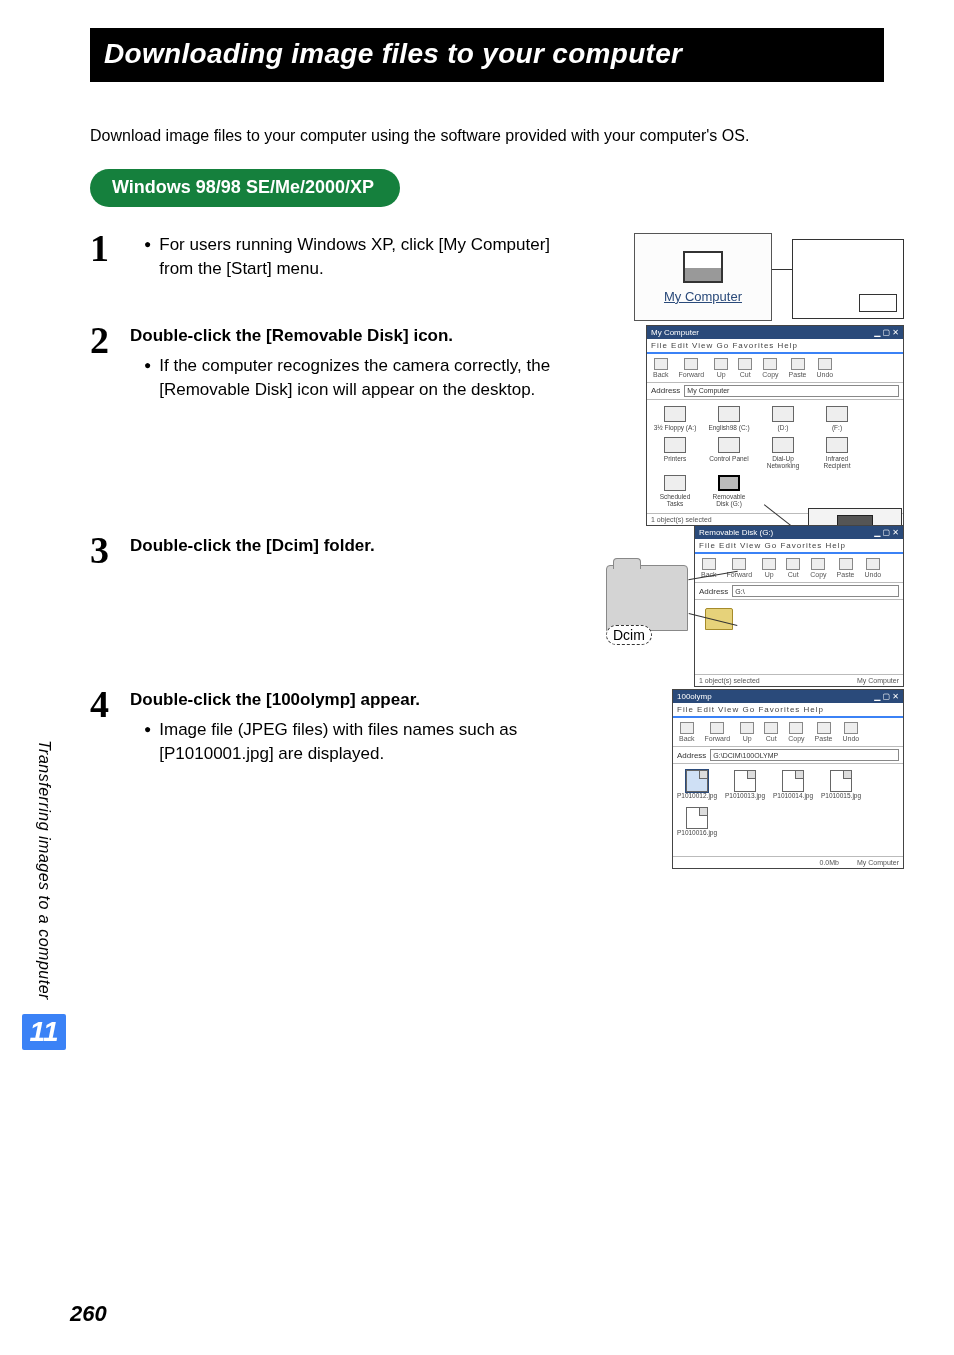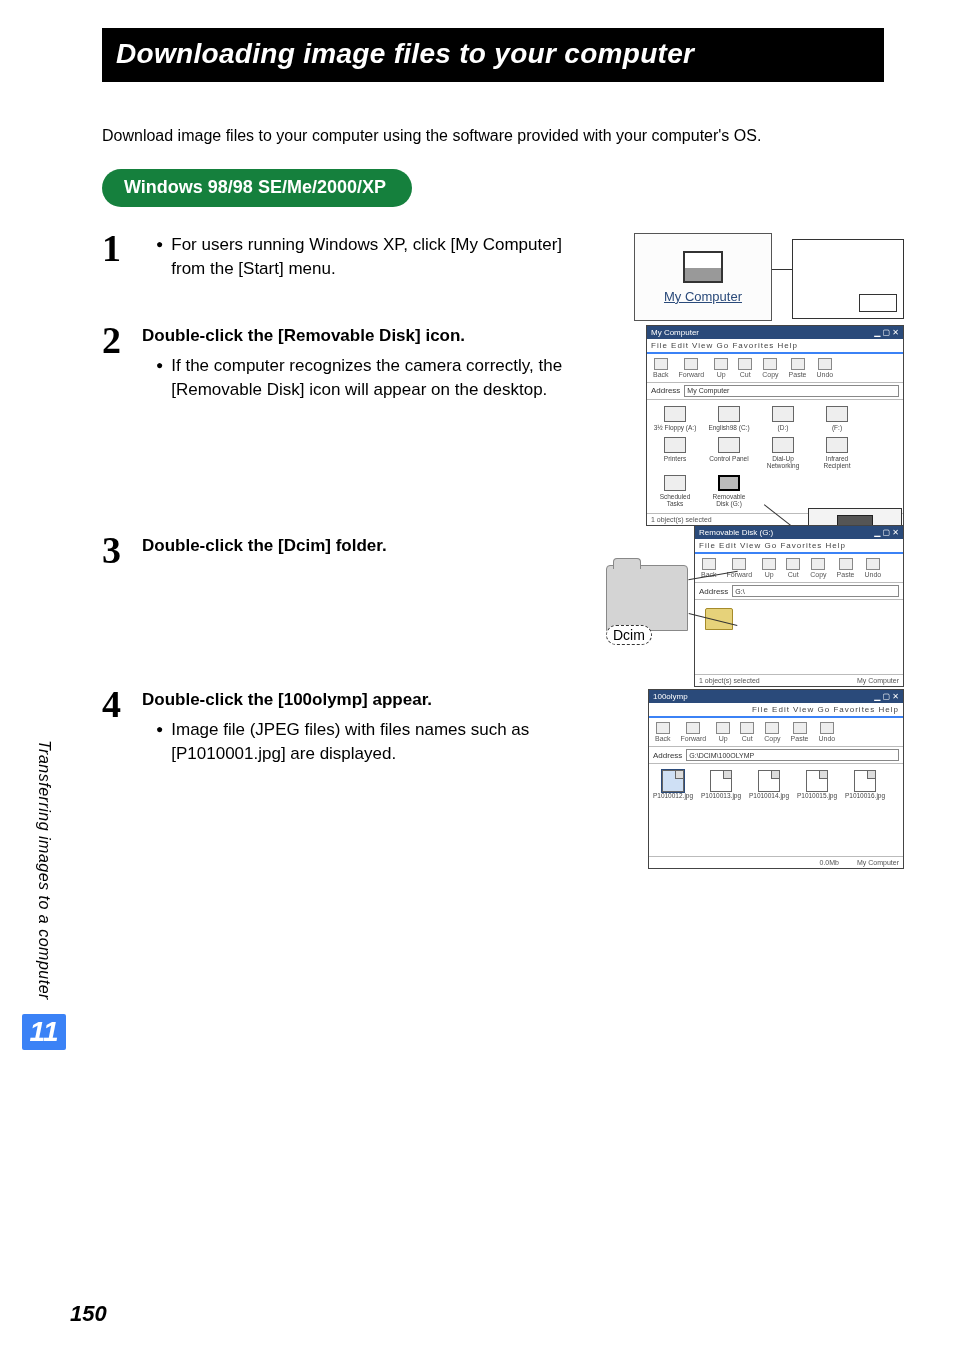--- a/index.html
+++ b/index.html
@@ -7,21 +7,20 @@
       width: 954px;
       height: 1355px;
       background: #ffffff;
       font-family: Arial, Helvetica, sans-serif;
       position: relative;
       color: #000;
     }
     .page-content {
       padding: 28px 70px 0 90px;
       position: relative;
-      margin-left: 12px;
     }
     .title-bar {
       background: #000;
       color: #fff;
       font-size: 28px;
       font-weight: bold;
       font-style: italic;
       padding: 10px 14px 12px 14px;
       margin-bottom: 42px;
       letter-spacing: 0.3px;
@@ -180,21 +179,21 @@
     }
     .fig3 .callout-folder:before { content:""; position:absolute; top:-8px; left:6px; width:26px; height:10px; background:#d4d4d4; border:1px solid #888; border-bottom:none; border-radius:4px 4px 0 0;}
     .fig3 .callout-label {
       position:absolute; left:-18px; top:100px; font-size:14px; background:#fff; padding:1px 6px; border:1px dashed #333; border-radius:10px;
     }
     .fig3 .lead1, .fig3 .lead2 { position:absolute; background:#333; height:1px;}
     .fig3 .lead1 { left:64px; top:50px; width:50px; transform:rotate(-10deg);}
     .fig3 .lead2 { left:64px; top:94px; width:50px; transform:rotate(14deg);}
 
     
-    .fig4 { width: 256px; text-align: right; }
+    .fig4 { width: 232px; }
     .fig4 .win { width:100%; }
     .fig4 .win-body { min-height: 92px; gap:8px 12px;}
     .jpg { width:36px; display:flex; flex-direction:column; align-items:center; font-size:6.5px; color:#444;}
     .jpg-ic { width:22px; height:22px; border:1px solid #666; background:#fff; position:relative;}
     .jpg-ic:before { content:""; position:absolute; right:0; top:0; width:7px; height:7px; background:#ddd; border-left:1px solid #666; border-bottom:1px solid #666;}
     .jpg.sel .jpg-ic { outline:1px solid #2a4a7a; background:#cfe0f5;}
 
     
     .step.s1 { margin-bottom: 40px; }
     .step.s2 { margin-bottom: 130px; }
@@ -484,13 +483,13 @@
       </div>
     </div>
   </div>
 
 </div>
 
 <div class="side-strip">
   <div class="vert-label">Transferring images to a computer</div>
   <div class="chapter-num">11</div>
 </div>
-<div class="page-num">150</div>
+<div class="page-num">260</div>
 
 </body></html>

